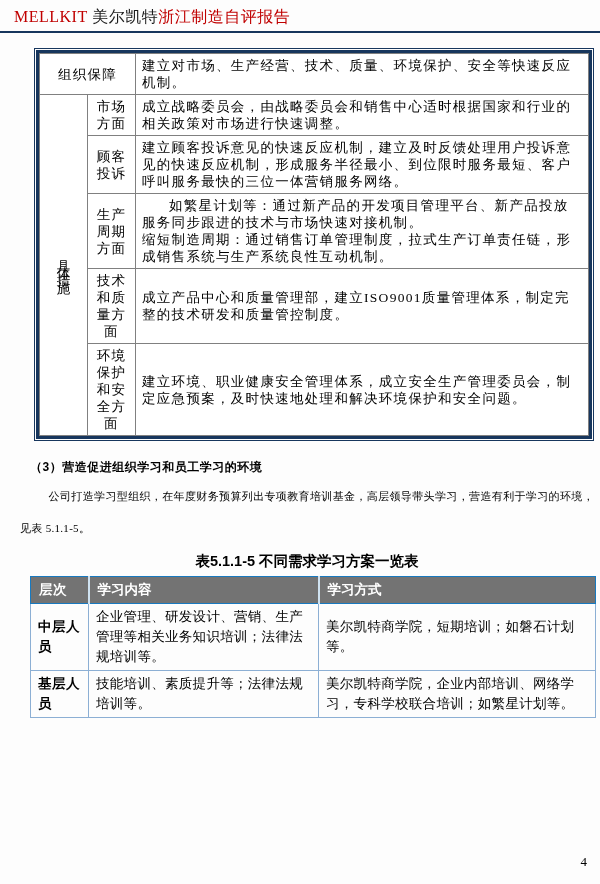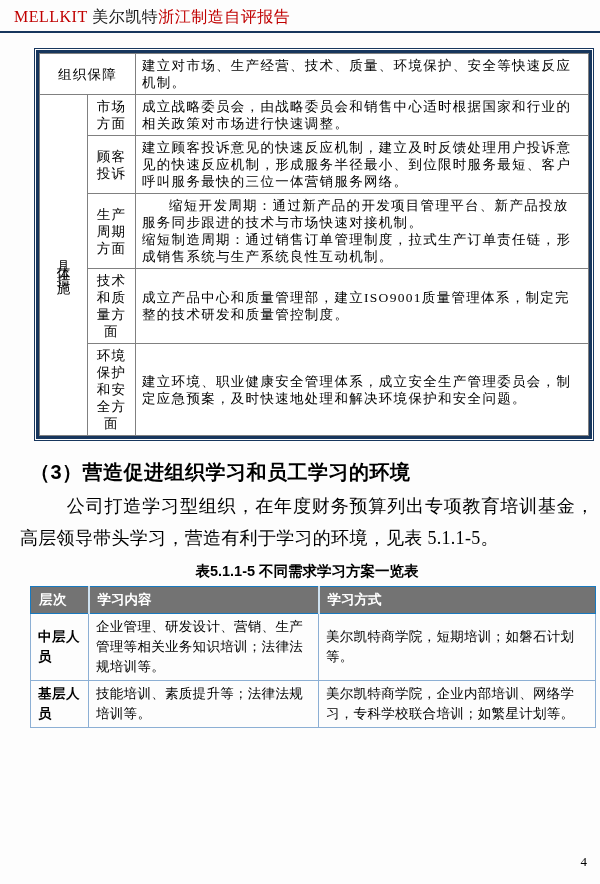--- a/index.html
+++ b/index.html
@@ -45,26 +45,26 @@
     letter-spacing:7px; font-size:13.5px; display:inline-block;
   }
   .t1 .lbl { width:96px; text-align:center; }
   .t1 .content p { margin:0; }
   .t1 .content p.indent { text-indent:2em; }
 
   
   .content-area { padding:0 6px 0 20px; }
   .sec-heading {
     font-family:"Liberation Sans","DejaVu Sans",sans-serif;
-    font-weight:bold; font-size:20px;
+    font-weight:bold; font-size:12px;
     margin:20px 0 4px 10px;
     letter-spacing:0.5px;
   }
   .para {
-    font-size:18px; line-height:32px;
+    font-size:11px; line-height:32px;
     text-align:justify; text-indent:2.6em;
     letter-spacing:0.3px;
     margin-top:4px;
   }
 
   
   .t2caption {
     font-family:"Liberation Sans","DejaVu Sans",sans-serif;
     font-weight:bold; font-size:14.5px;
     text-align:center; margin:8px 0 5px 0;
@@ -116,21 +116,21 @@
       <td class="lbl">市场方面</td>
       <td class="content">成立战略委员会，由战略委员会和销售中心适时根据国家和行业的相关政策对市场进行快速调整。</td>
     </tr>
     <tr>
       <td class="lbl">顾客投诉</td>
       <td class="content">建立顾客投诉意见的快速反应机制，建立及时反馈处理用户投诉意见的快速反应机制，形成服务半径最小、到位限时服务最短、客户呼叫服务最快的三位一体营销服务网络。</td>
     </tr>
     <tr>
       <td class="lbl">生产周期方面</td>
       <td class="content">
-        <p class="indent">缩短开发周期：通过新产品的开发项目管理平台、新产品投放服务同步跟进的技术与市场快速对接机制。</p>
+        <p class="indent">如繁星计划等：通过新产品的开发项目管理平台、新产品投放服务同步跟进的技术与市场快速对接机制。</p>
         <p>缩短制造周期：通过销售订单管理制度，拉式生产订单责任链，形成销售系统与生产系统良性互动机制。</p>
       </td>
     </tr>
     <tr>
       <td class="lbl">技术和质量方面</td>
       <td class="content">成立产品中心和质量管理部，建立ISO9001质量管理体系，制定完整的技术研发和质量管控制度。</td>
     </tr>
     <tr>
       <td class="lbl">环境保护和安全方面</td>
       <td class="content">建立环境、职业健康安全管理体系，成立安全生产管理委员会，制定应急预案，及时快速地处理和解决环境保护和安全问题。</td>

